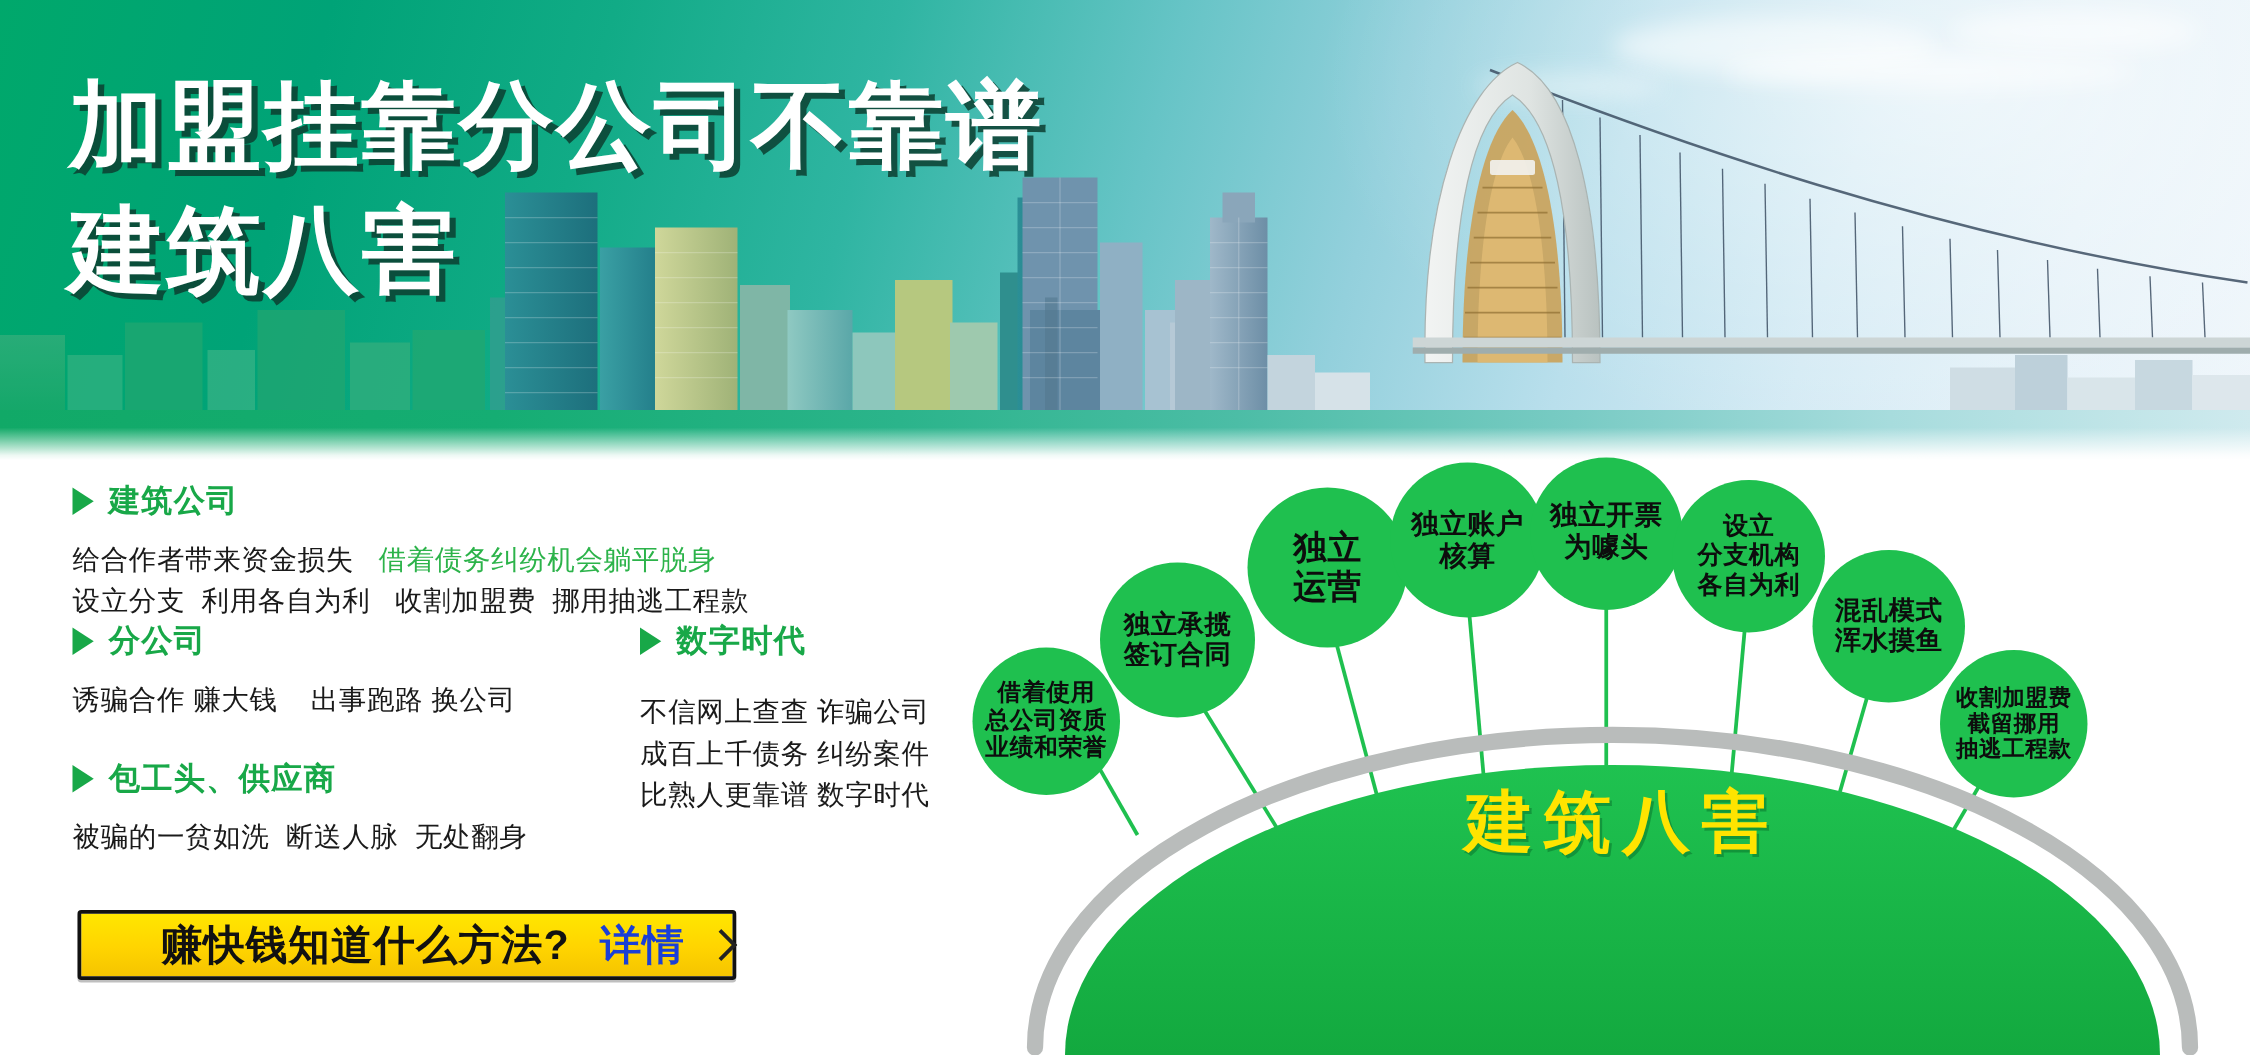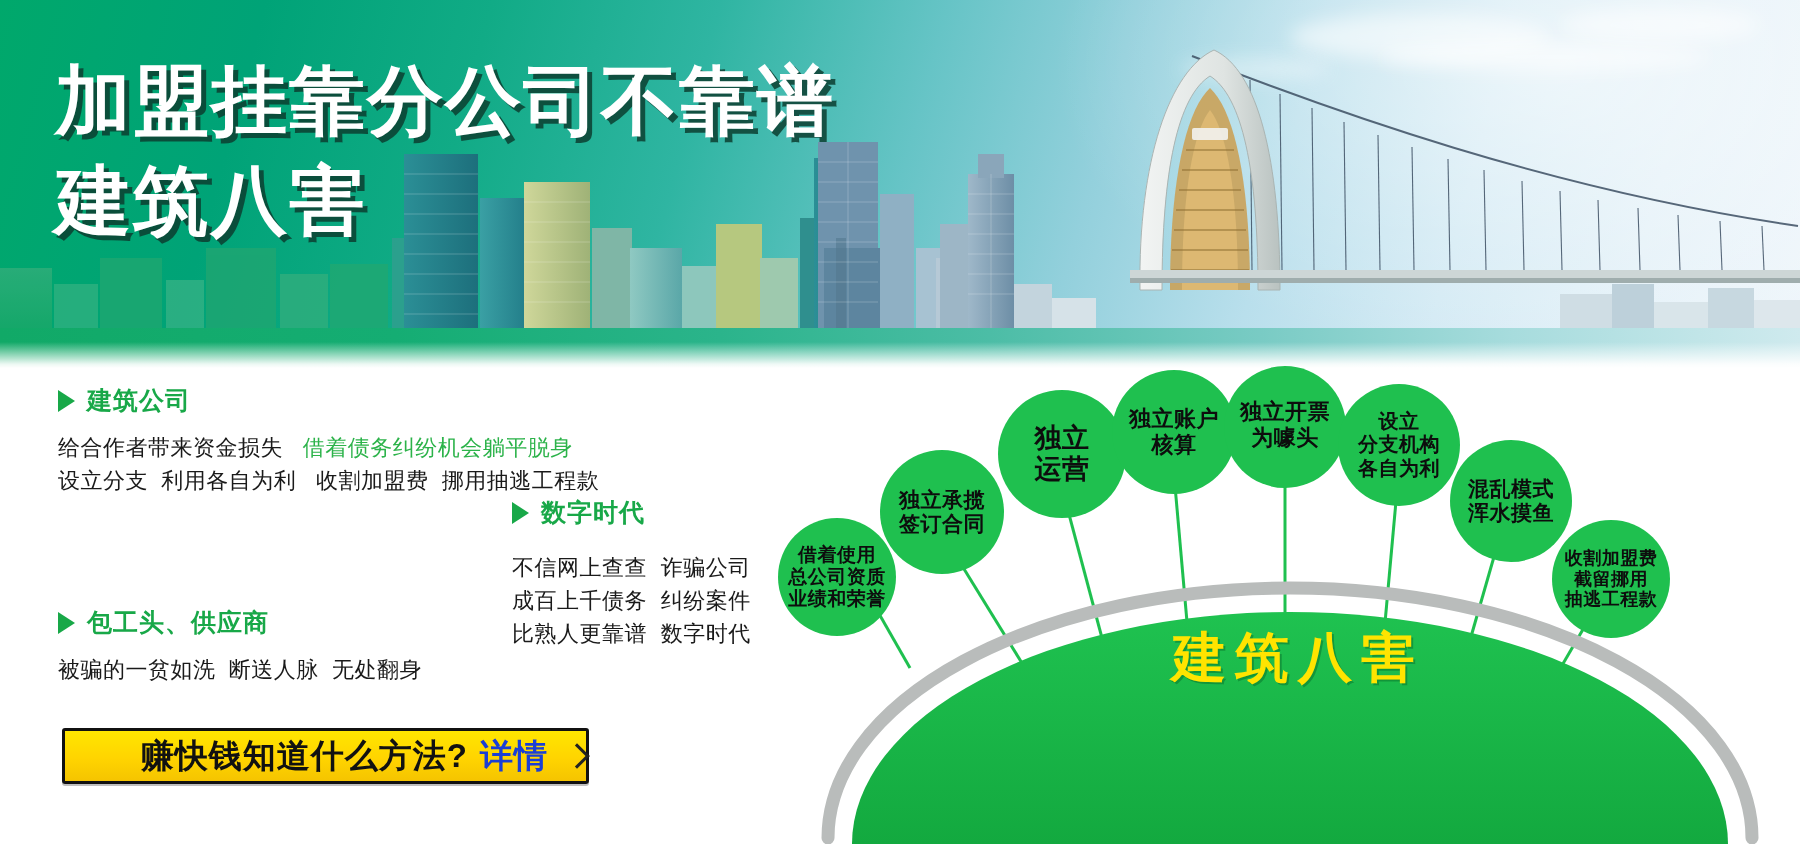--- a/index.html
+++ b/index.html
@@ -70,35 +70,35 @@
   .sec-title { color: #18a848; font-size: 25px; font-weight: 700; letter-spacing: 1px; }
   .body-line { font-size: 22px; color: #1a1a1a; letter-spacing: 0.5px; line-height: 1.5; white-space: pre; }
   .body-line .hl-green { color: #2cb34a; }
 
   .blk-a { position: absolute; left: 58px; top: 16px; }
   .blk-a .lines { margin-top: 14px; }
   .blk-b { position: absolute; left: 58px; top: 128px; }
   .blk-b .lines { margin-top: 14px; }
   .blk-c { position: absolute; left: 58px; top: 238px; }
   .blk-c .lines { margin-top: 14px; }
-  .blk-d { position: absolute; left: 512px; top: 128px; font-family: Liberation Mono, monospace; }
+  .blk-d { position: absolute; left: 512px; top: 128px; }
   .blk-d .lines { margin-top: 24px; }
 
   
   .cta {
     position: absolute; left: 62px; top: 360px; width: 527px; height: 56px;
     background: linear-gradient(to bottom, #ffe600 0%, #ffd400 55%, #f5c400 100%);
     border: 3px solid #111; border-radius: 3px;
     display: flex; align-items: center; padding-left: 22px; gap: 4px;
     box-shadow: 0 2px 0 rgba(0,0,0,0.25);
     cursor: pointer;
     justify-content: flex-end;
   }
   .cta-main { font-size: 33px; font-weight: 700; color: #111; letter-spacing: 1px; }
-  .cta-link { font-size: 33px; font-weight: 700; color: #1a3fd6; letter-spacing: 1px; margin-left: 8px; }
+  .cta-link { font-size: 33px; font-weight: 700; color: #1a3fd6; letter-spacing: 1px; margin-left: 20px; }
   .cta-chev { margin-left: 16px; width: 18px; height: 18px;
     border-top: 3px solid #222; border-right: 3px solid #222; transform: rotate(45deg); }
 
   
   .diagram { position: absolute; left: 790px; top: 368px; width: 1010px; height: 476px; }
   .diagram svg { position: absolute; left: 0; top: 0; }
 
   .bubble {
     position: absolute; border-radius: 50%;
     background: #1fc04f; color: #0d0d0d;
@@ -310,20 +310,29 @@
       <div class="sec-head">
         <span class="tri"></span>
         <span class="sec-title">建筑公司</span>
       </div>
       <div class="lines">
         <div class="body-line"><span>给合作者带来资金损失   </span><span class="hl-green">借着债务纠纷机会躺平脱身</span></div>
         <div class="body-line"><span>设立分支  利用各自为利   收割加盟费  挪用抽逃工程款</span></div>
       </div>
     </div>
 
+    <div class="blk-b">
+      <div class="sec-head">
+        <span class="tri"></span>
+        <span class="sec-title">分公司</span>
+      </div>
+      <div class="lines">
+        <div class="body-line">诱骗合作 赚大钱    出事跑路 换公司</div>
+      </div>
+    </div>
 
     <div class="blk-c">
       <div class="sec-head">
         <span class="tri"></span>
         <span class="sec-title">包工头、供应商</span>
       </div>
       <div class="lines">
         <div class="body-line">被骗的一贫如洗  断送人脉  无处翻身</div>
       </div>
     </div>

